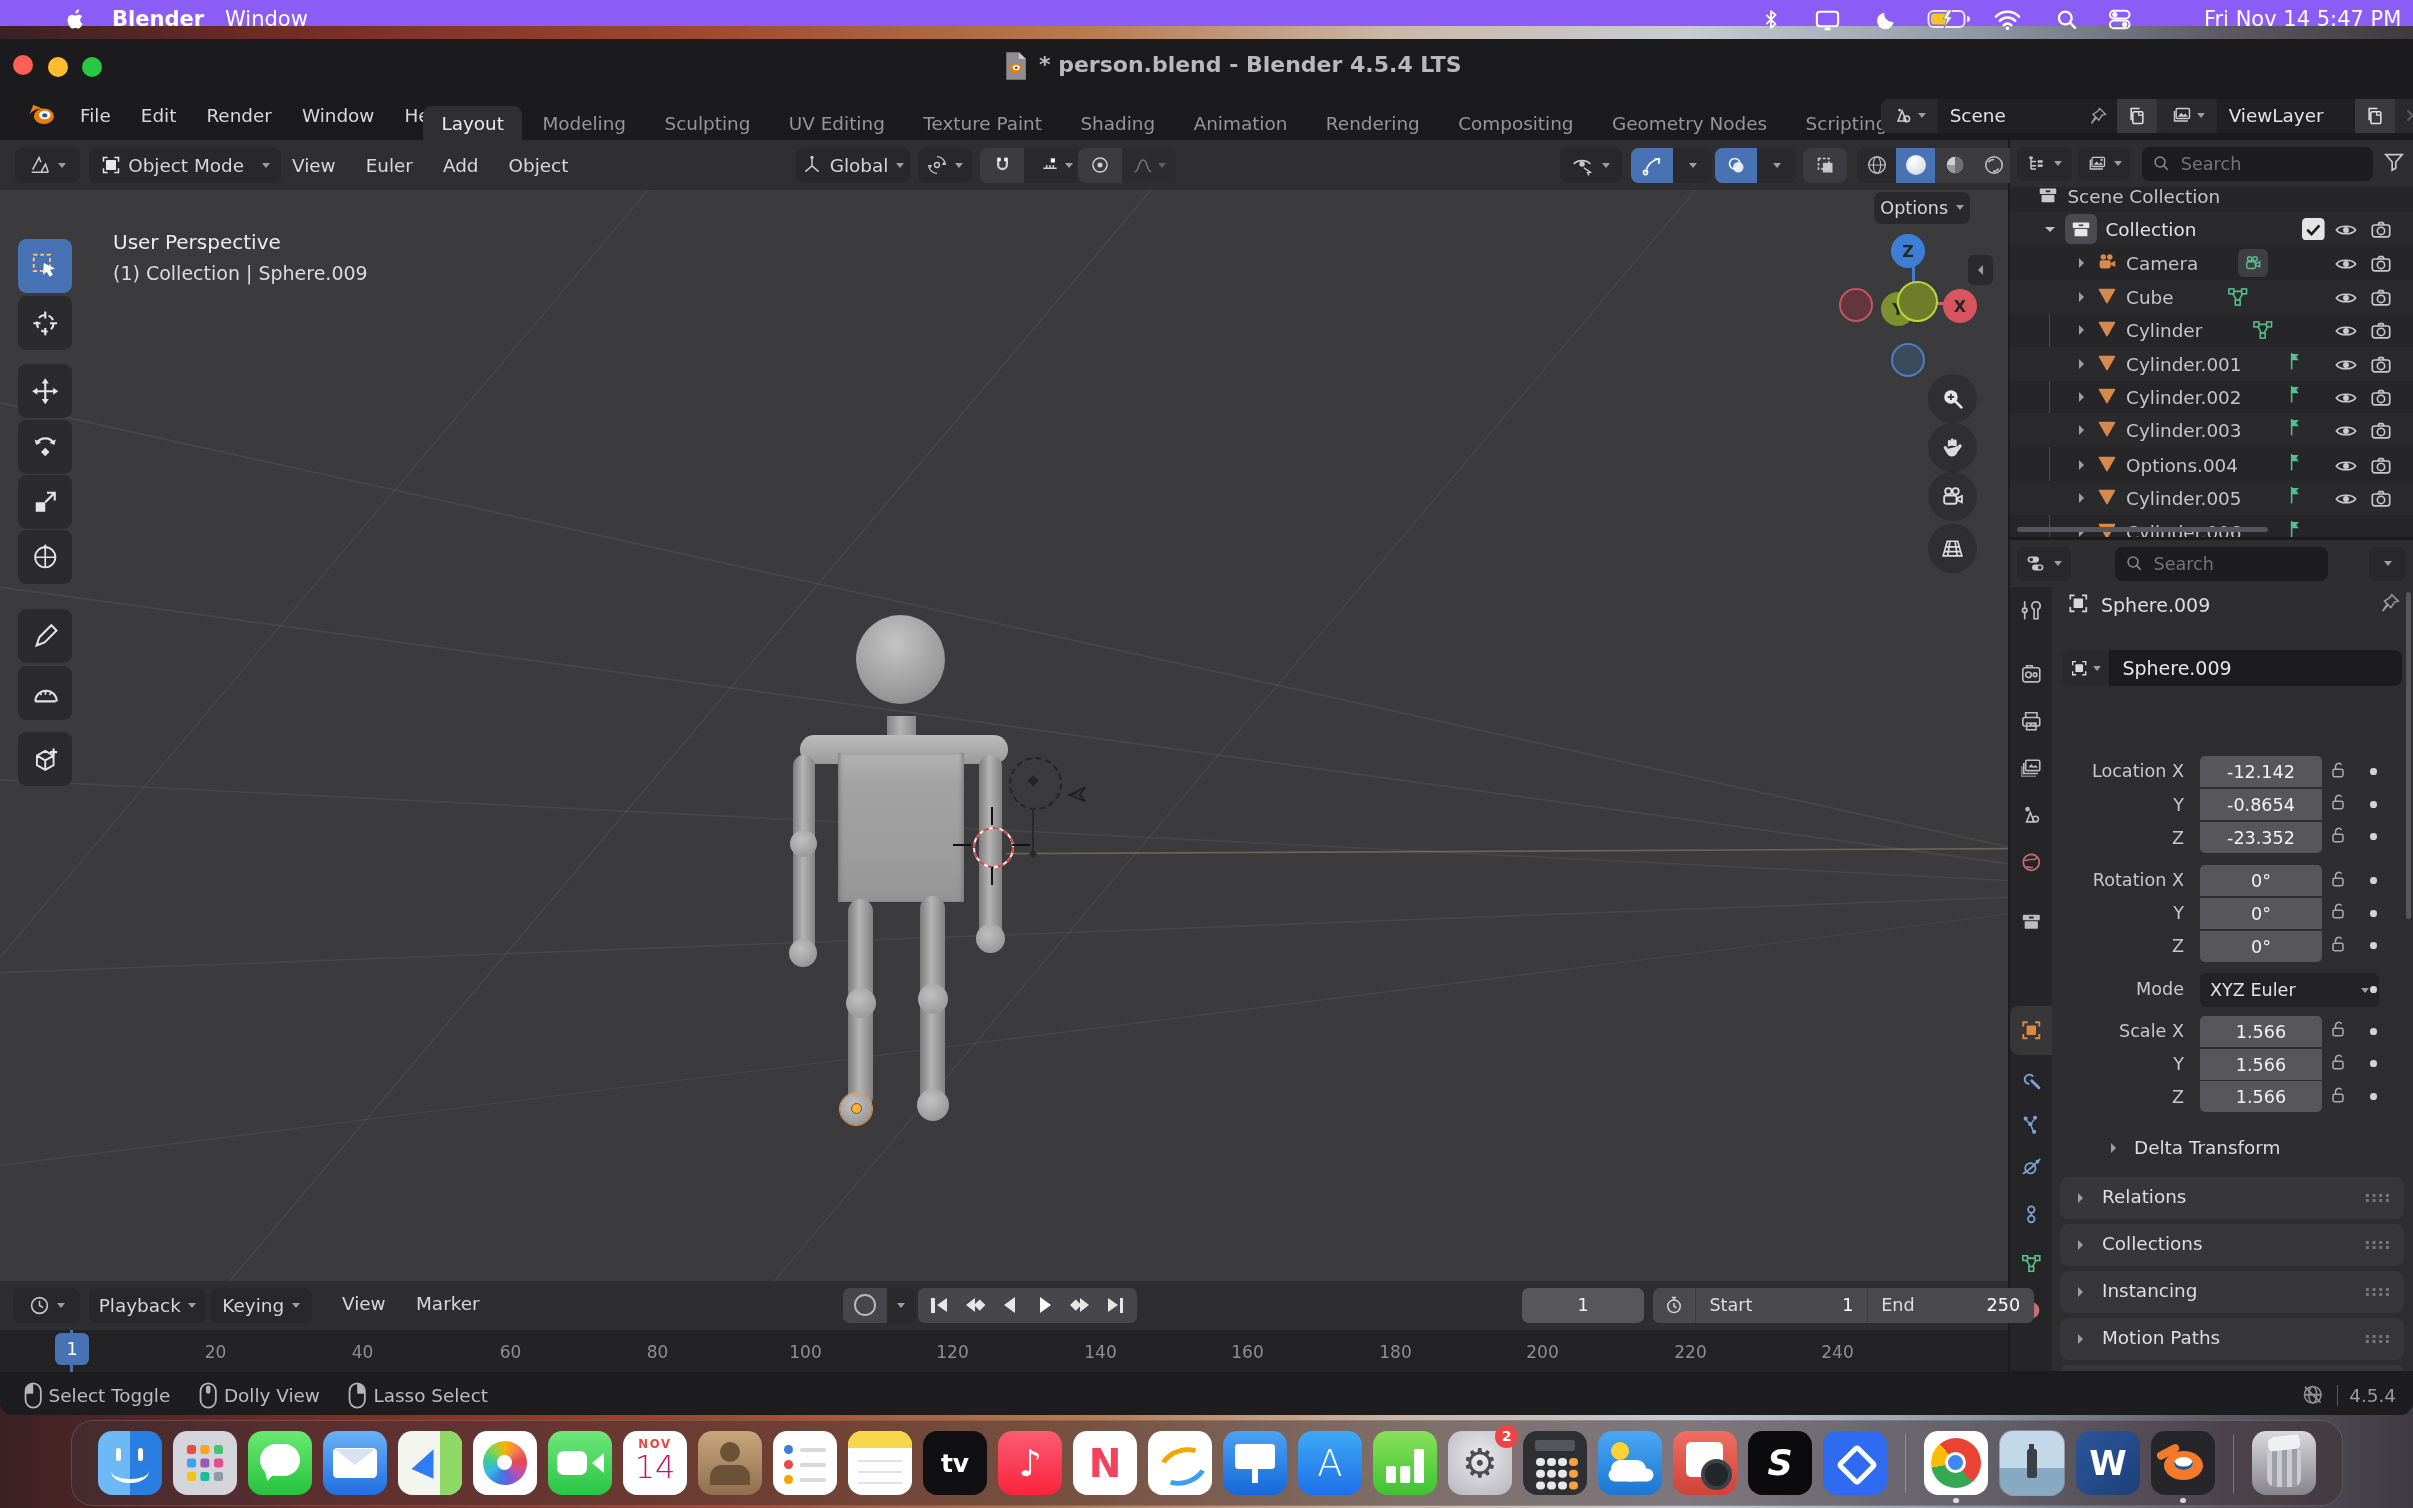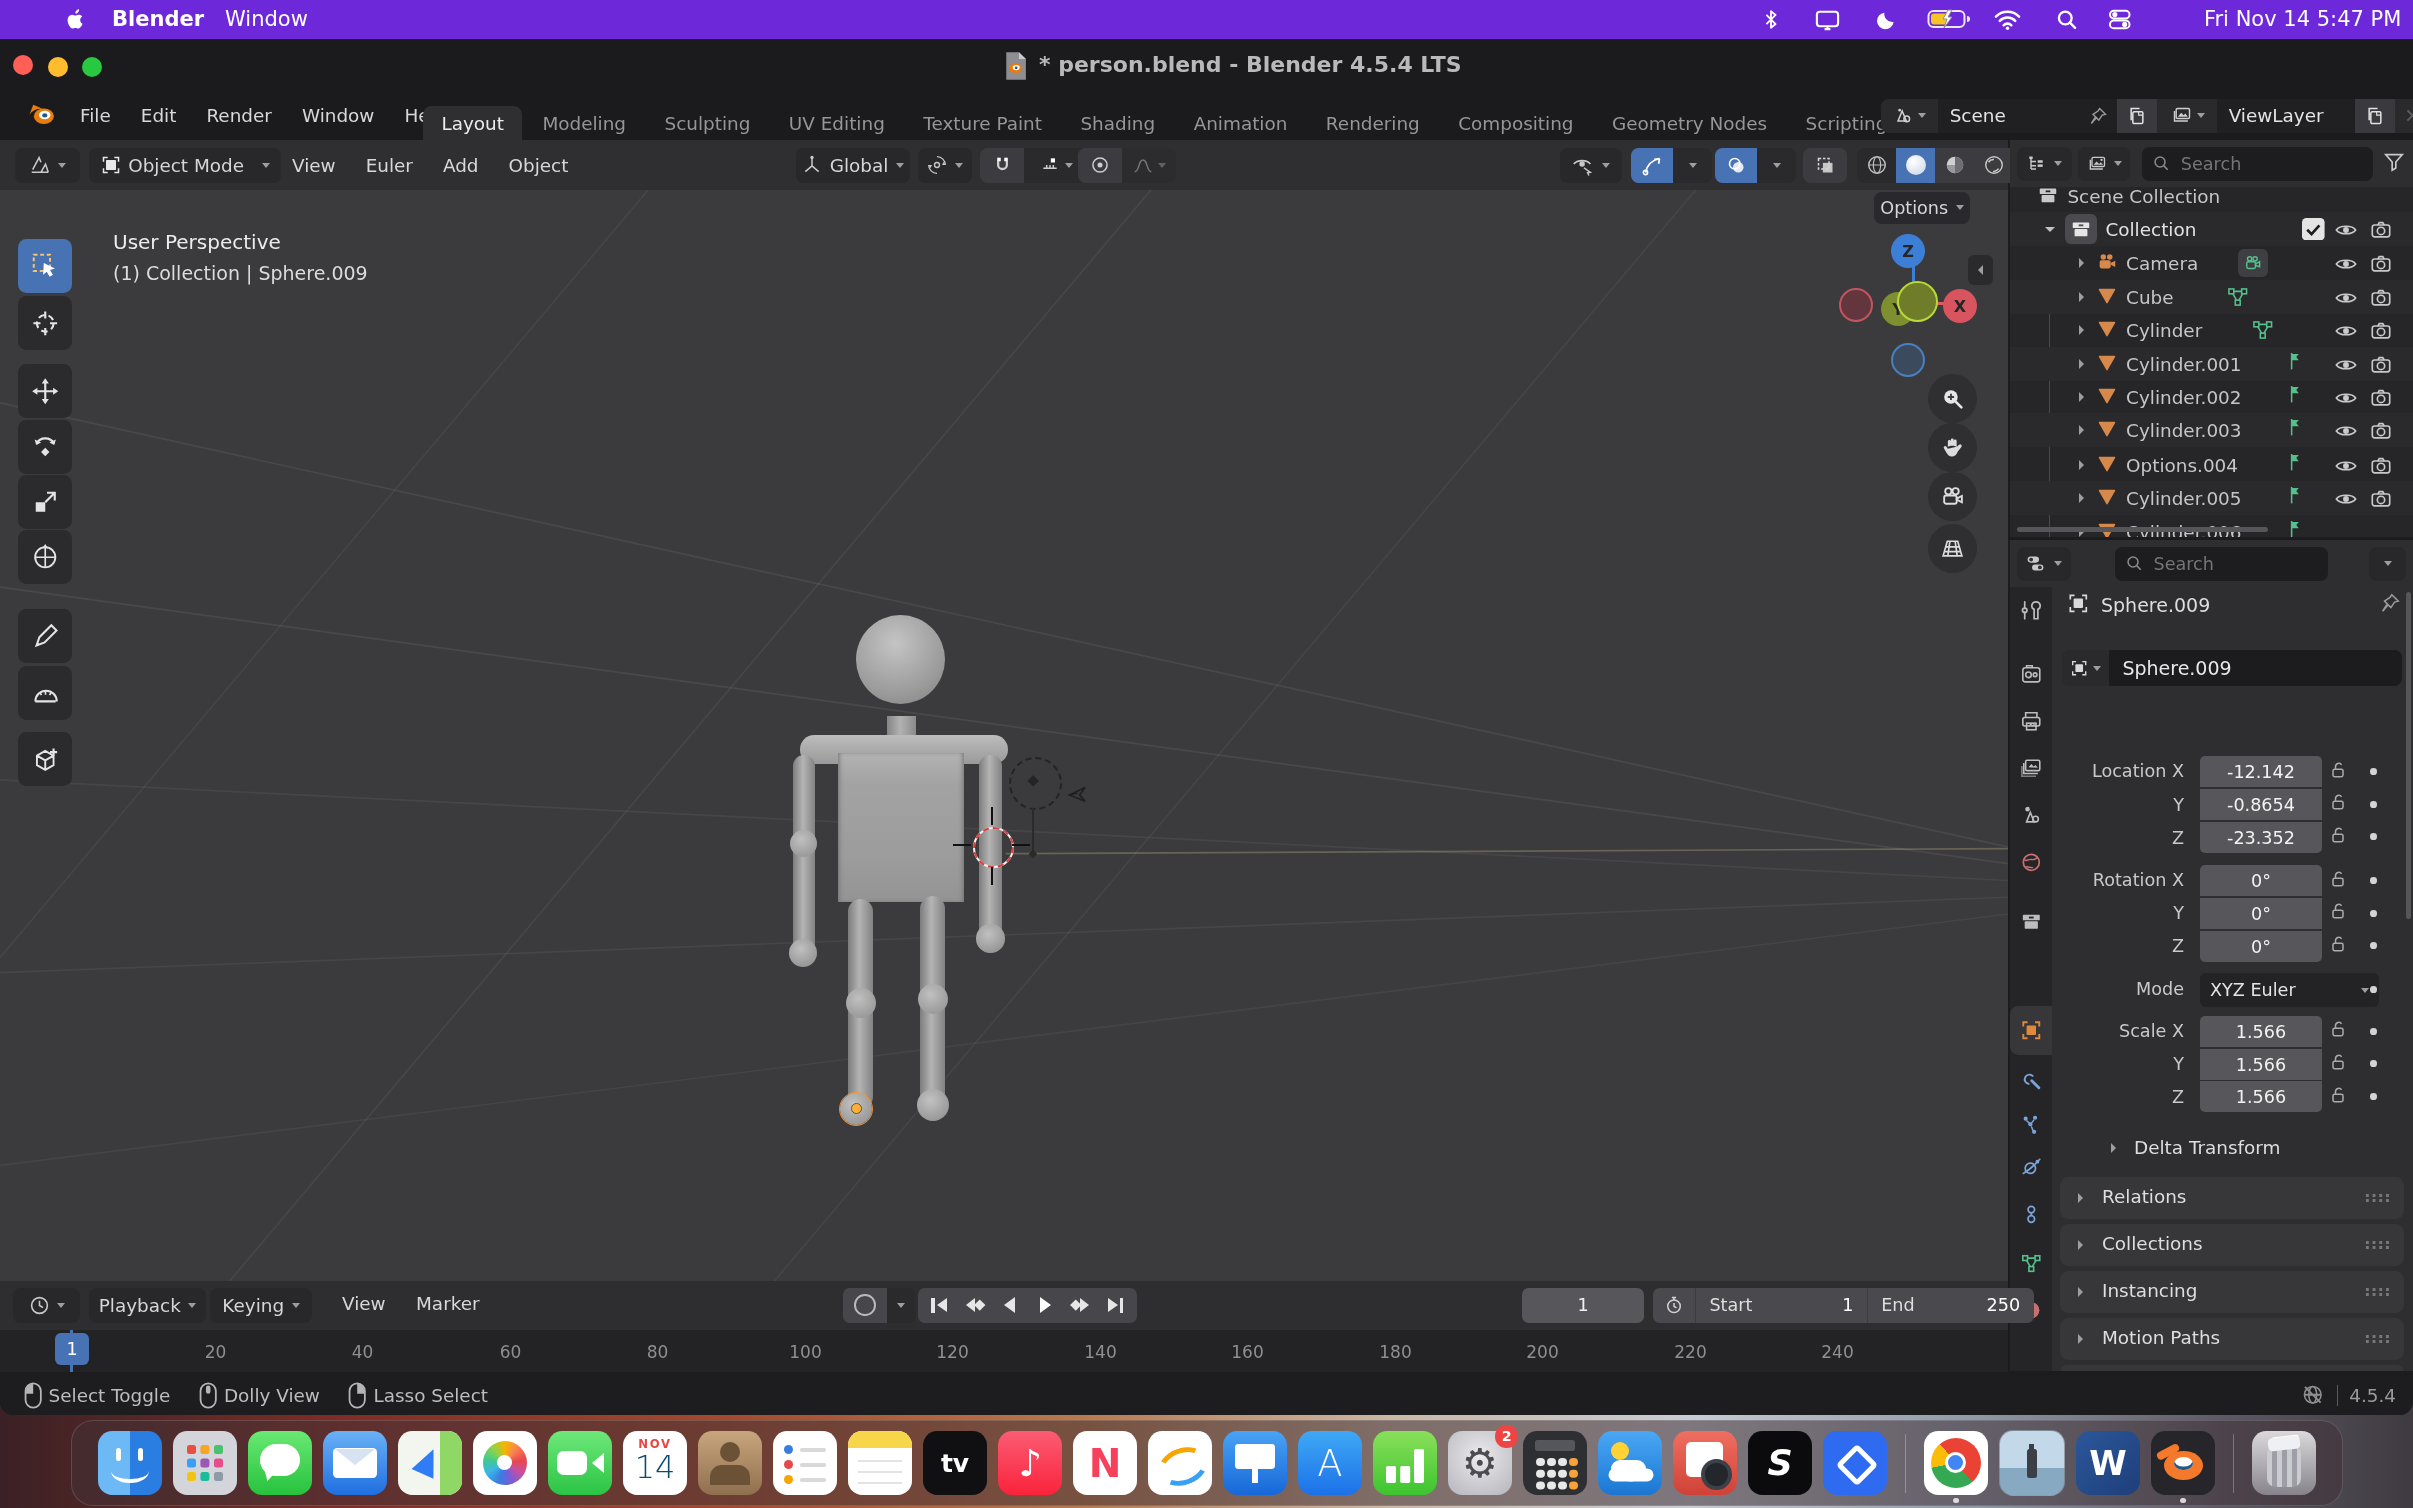--- a/index.html
+++ b/index.html
@@ -47,21 +47,21 @@
   .d-maps:after{left:18.4px;top:17px;border-left:12.6px solid transparent;border-right:12.6px solid transparent;border-bottom:27px solid #2f7cf6;transform:rotate(24deg)}
   .d-photos{background:#fff}
   .d-photos:before{left:10px;top:10px;width:44px;height:44px;border-radius:50%;
     background:conic-gradient(#f7b500,#f78154,#e8474b,#c94f9e,#7b5bd6,#3a7de0,#39b6e8,#41c98f,#8bd44a,#f7b500)}
   .d-photos:after{left:24px;top:24px;width:15px;height:15px;background:#fff;border-radius:50%}
   .d-facetime{background:linear-gradient(180deg,#6ee87a,#2bc445)}
   .d-facetime:before{left:9.2px;top:20px;width:30px;height:23.5px;background:#fff;border-radius:6.7px}
   .d-facetime:after{right:8.4px;top:22px;border:10px solid transparent;border-right:12.6px solid #fff}
   .d-calendar{background:#fff;overflow:hidden}
   .cal-m{display:block;text-align:center;color:#e8473f;font-size:11.7px;font-weight:700;margin-top:5.9px;letter-spacing:1.7px}
-  .cal-d{display:block;text-align:center;color:#0c4a6e;font-size:32px;font-weight:300;line-height:1.05}
+  .cal-d{display:block;text-align:center;color:#be185d;font-size:32px;font-weight:300;line-height:1.05}
   .d-contacts{background:linear-gradient(180deg,#c8a67d,#8f6f4e)}
   .d-contacts:before{left:22px;top:11px;width:20px;height:20px;border-radius:50%;background:#6b5136}
   .d-contacts:after{left:11.7px;top:34px;width:40px;height:20px;border-radius:11.7px 11.7px 0 0;background:#6b5136}
   .d-reminders{background:#fff}
   .d-reminders:before{left:11px;top:14.2px;width:9.2px;height:9.2px;border-radius:50%;background:#3a7de0;box-shadow:0 15px 0 #e8474b,0 30px 0 #f7a500}
   .d-reminders:after{left:27px;top:17px;width:26px;height:4.2px;border-radius:1.7px;background:#d9d9d9;box-shadow:0 15px 0 #d9d9d9,0 30px 0 #d9d9d9}
   .d-notes{background:#fff;overflow:hidden}
   .d-notes:before{left:0;top:0;right:0;height:17px;background:#f7d64a}
   .d-notes:after{left:10px;top:28.5px;width:44px;height:2.5px;background:#e3e3e3;box-shadow:0 11px 0 #e3e3e3,0 22px 0 #e3e3e3}
   .d-tv{background:#101013;color:#fff;display:flex;align-items:center;justify-content:center;font-size:25px;font-weight:700}
@@ -106,21 +106,21 @@
   .d-trash:before{left:15px;top:17px;width:34px;height:39px;border-radius:5px 5px 8.4px 8.4px;
     background:repeating-linear-gradient(90deg,#cbccd1 0 5px,#9d9ea6 5px 10px)}
   .d-trash:after{left:16px;top:5.9px;width:32px;height:12.6px;background:#eef0f4;border-radius:4.2px;transform:rotate(-6deg);box-shadow:1.7px -3.4px 0 -2.5px #fff}
 </style>
 </head>
 <body>
 
 <div class="abs" style="left:0;top:0;width:2413px;height:1508px;
   background:linear-gradient(90deg,#3a2125,#7e2d26 14%,#a34a2e 30%,#b97a4e 45%,#cbb9a8 58%,#c7ccd4 70%,#8e98a6 82%,#5d5a66 92%,#3f3a40)"></div>
 
-<div class="abs row" style="left:0;top:0;width:2413px;height:39px;background:#6d28d9;color:#fff">
+<div class="abs row" style="left:0;top:0;width:2413px;height:26px;background:#8b5cf6;color:#fff">
   <span class="abs" style="left:64px;top:6.7px">
     <svg width="23.5" height="25" viewBox="0 0 24 24" fill="#fff">
         <path d="M16.5 12.8c0-2.5 2-3.7 2.1-3.8-1.1-1.7-2.9-1.9-3.5-1.9-1.5-.2-2.9.9-3.6.9-.7 0-1.9-.9-3.1-.9-1.6 0-3.1.9-3.9 2.4-1.7 2.9-.4 7.2 1.2 9.5.8 1.1 1.7 2.4 2.9 2.3 1.2 0 1.6-.7 3-.7s1.8.7 3.1.7c1.3 0 2.1-1.2 2.9-2.3.9-1.3 1.3-2.6 1.3-2.7-.1 0-2.4-1-2.4-3.5z"></path>
         <path d="M14.4 4.6c.7-.8 1.1-1.9 1-3-1 0-2.1.6-2.8 1.4-.6.7-1.2 1.9-1 2.9 1.1.1 2.2-.5 2.8-1.3z"></path>
       </svg>
   </span>
   <span class="abs" style="left:112px;top:6.7px;font-size:21px;font-weight:700">Blender</span>
   <span class="abs" style="left:225px;top:6.7px;font-size:21px">Window</span>
   <span class="abs" style="left:1760px;top:6.7px"><svg width="22" height="25" viewBox="0 0 24 24">
         <path d="M7 7l10 10-5 4V3l5 4L7 17" stroke="#fff" stroke-width="2" fill="none" stroke-linejoin="round"></path>

